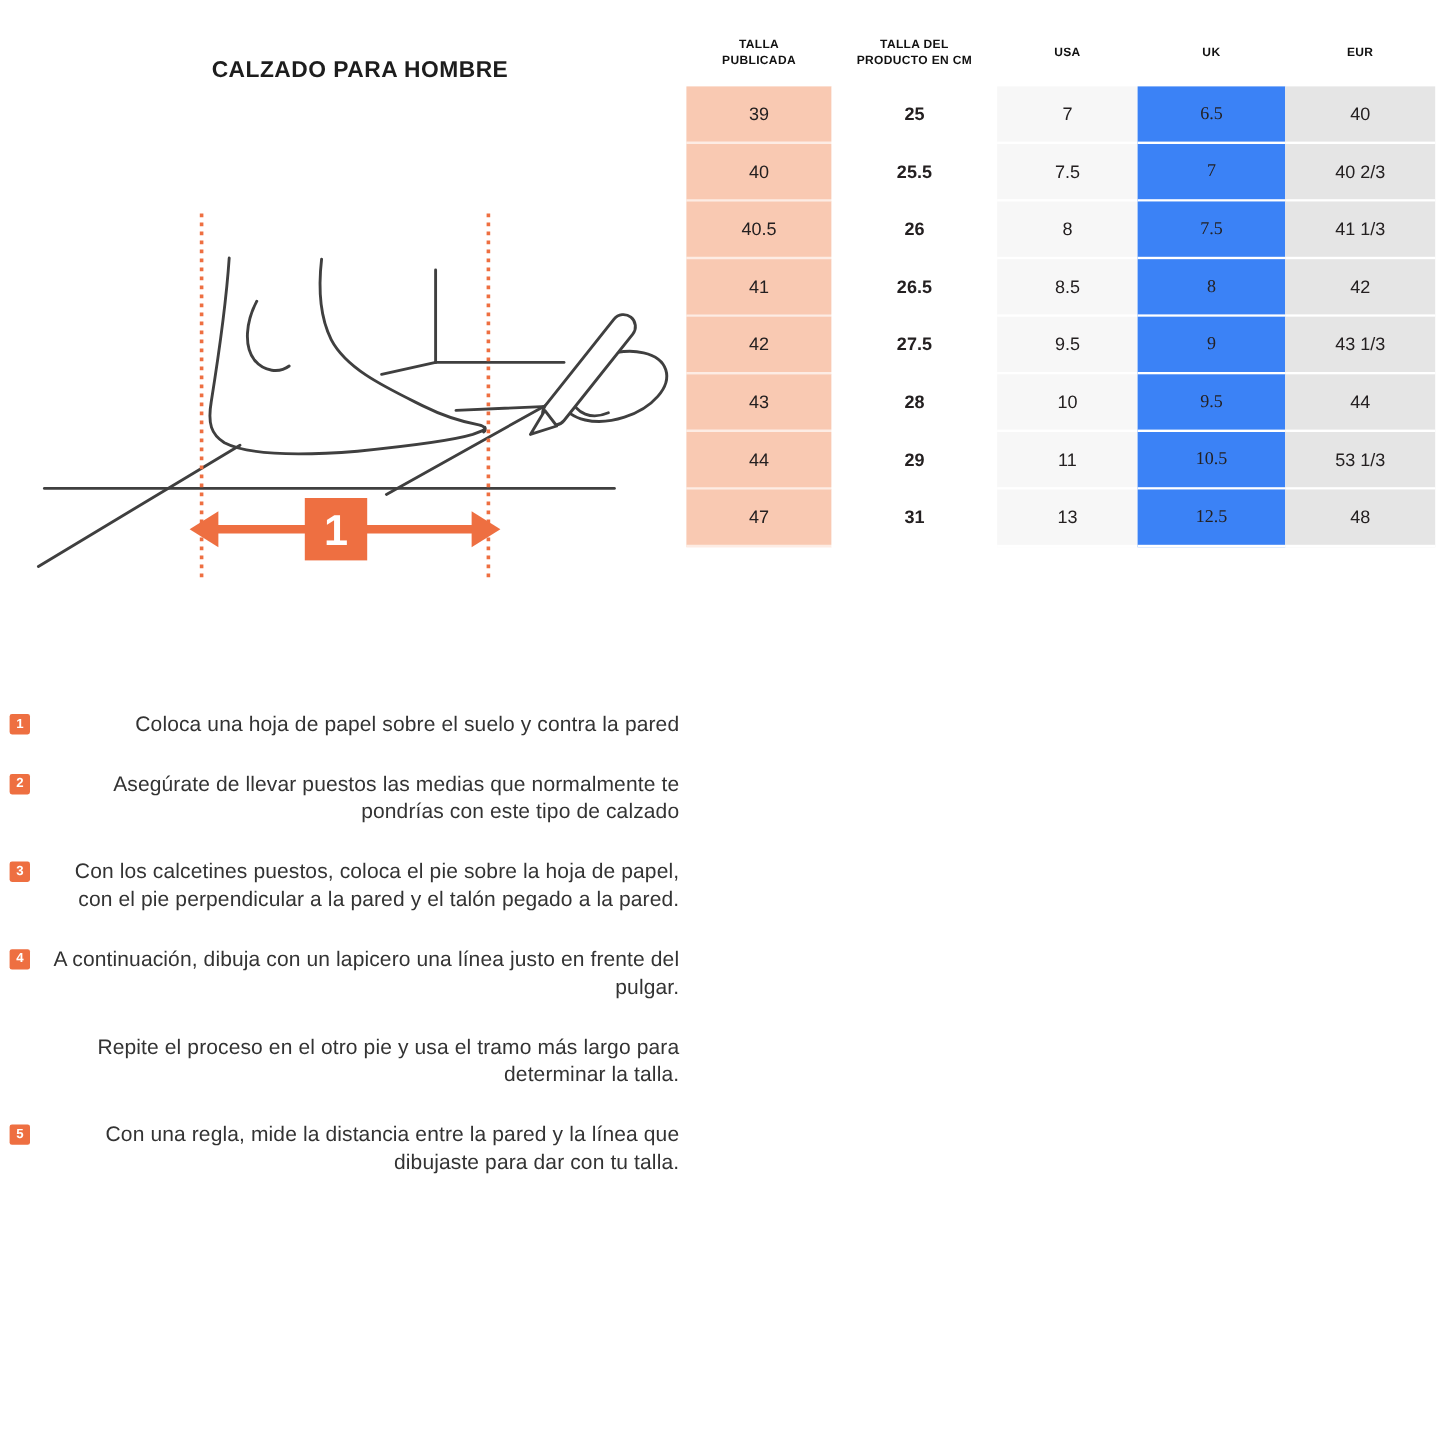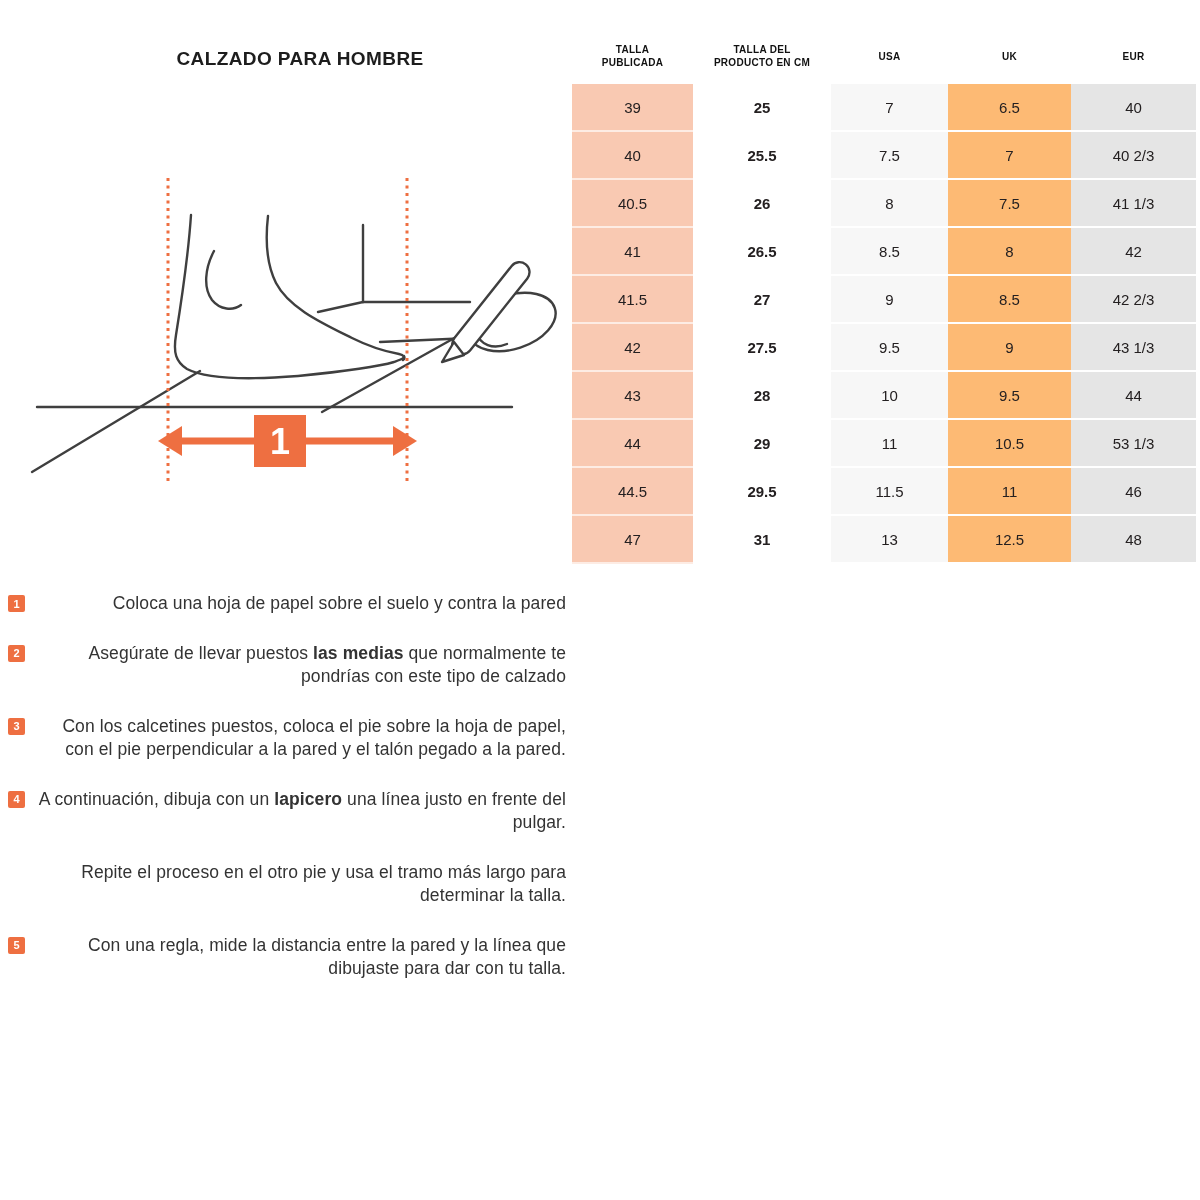--- a/index.html
+++ b/index.html
@@ -36,39 +36,39 @@
     flex:0 0 auto;width:17px;height:17px;margin-top:3px;border-radius:2px;
     background:var(--accent);color:#ffffff;font-size:11px;font-weight:bold;
     display:flex;align-items:center;justify-content:center;
   }
   .badge.ghost{visibility:hidden;}
   .step-text{
     width:528px;font-size:17.5px;line-height:23.5px;color:var(--text);
     letter-spacing:.1px;
     text-align:right;
   }
-  .step-text strong{font-weight:bold;}
+  .step-text strong{font-weight:normal;}
 
   
-  .size-table-wrap{position:absolute;left:572px;top:28px;width:624px;}
+  .size-table-wrap{position:absolute;left:572px;top:16px;width:624px;}
   table{border-collapse:separate;border-spacing:0;table-layout:fixed;width:624px;}
   col.w0{width:121px;} col.w1{width:138px;} col.w2{width:117px;} col.w3{width:123px;} col.w4{width:125px;}
   th{
     height:56px;vertical-align:middle;text-align:center;
     font-size:10px;font-weight:bold;color:#111;letter-spacing:.3px;
     background:#ffffff;line-height:13px;padding:0 14px;
   }
   td{
     height:48px;text-align:center;vertical-align:middle;
     font-size:15px;color:#242021;border-bottom:2px solid #ffffff;
   }
   td.c0{background:var(--salmon);border-bottom:2px solid rgba(255,255,255,.65);}
   td.c1{background:#ffffff;font-weight:bold;}
   td.c2{background:#f7f7f7;}
-  td.c3{background:#fdba74;}
+  td.c3{background:#3b82f6;font-family:Liberation Serif, serif;}
   td.c4{background:#e5e5e5;}
 </style>
 </head>
 <body>
 
 <div class="canvas">
 
   <h1 class="page-title">CALZADO PARA HOMBRE</h1>
 
   <svg class="diagram" viewBox="0 0 540 330" aria-hidden="true">
@@ -178,27 +178,20 @@
             <td class="c4">41 1/3</td>
           </tr>
           <tr>
             <td class="c0">41</td>
             <td class="c1">26.5</td>
             <td class="c2">8.5</td>
             <td class="c3">8</td>
             <td class="c4">42</td>
           </tr>
           <tr>
-            <td class="c0">41.5</td>
-            <td class="c1">27</td>
-            <td class="c2">9</td>
-            <td class="c3">8.5</td>
-            <td class="c4">42 2/3</td>
-          </tr>
-          <tr>
             <td class="c0">42</td>
             <td class="c1">27.5</td>
             <td class="c2">9.5</td>
             <td class="c3">9</td>
             <td class="c4">43 1/3</td>
           </tr>
           <tr>
             <td class="c0">43</td>
             <td class="c1">28</td>
             <td class="c2">10</td>
@@ -206,27 +199,20 @@
             <td class="c4">44</td>
           </tr>
           <tr>
             <td class="c0">44</td>
             <td class="c1">29</td>
             <td class="c2">11</td>
             <td class="c3">10.5</td>
             <td class="c4">53 1/3</td>
           </tr>
           <tr>
-            <td class="c0">44.5</td>
-            <td class="c1">29.5</td>
-            <td class="c2">11.5</td>
-            <td class="c3">11</td>
-            <td class="c4">46</td>
-          </tr>
-          <tr>
             <td class="c0">47</td>
             <td class="c1">31</td>
             <td class="c2">13</td>
             <td class="c3">12.5</td>
             <td class="c4">48</td>
           </tr>
         </tbody>
     </table>
   </div>
 

